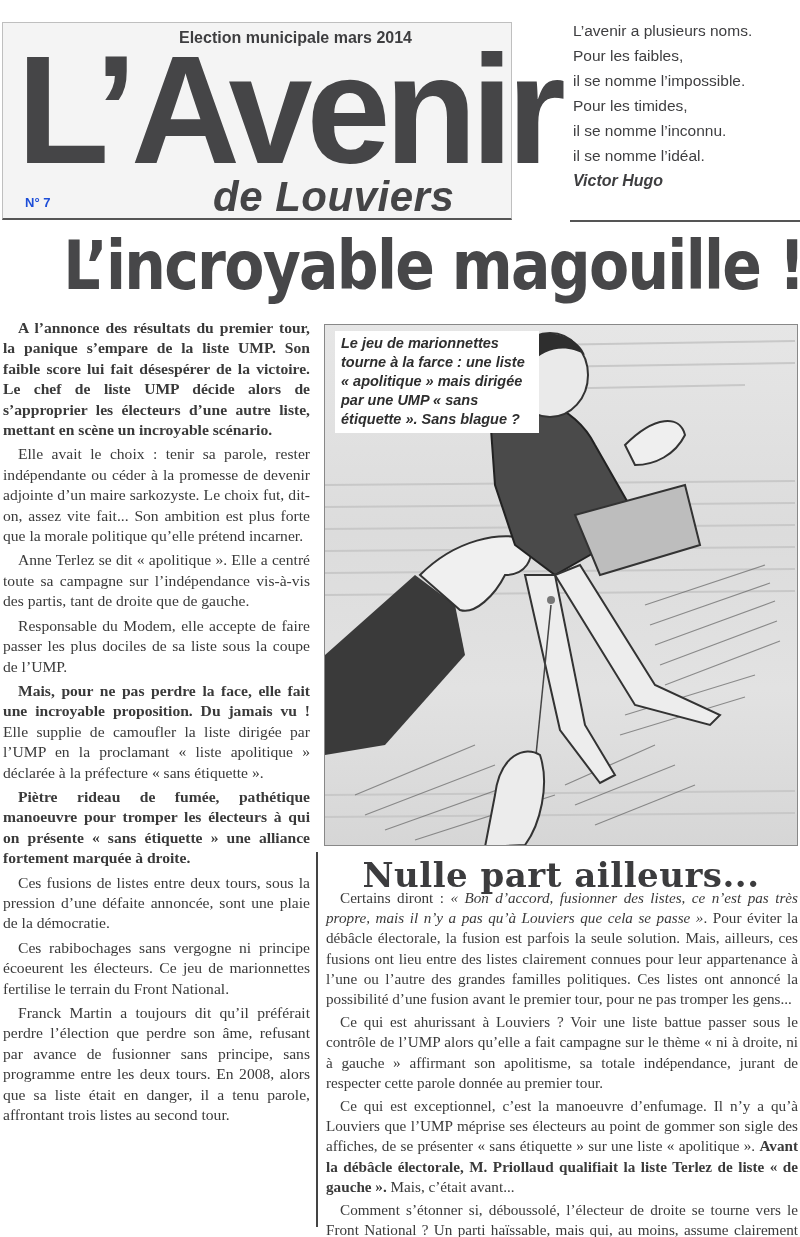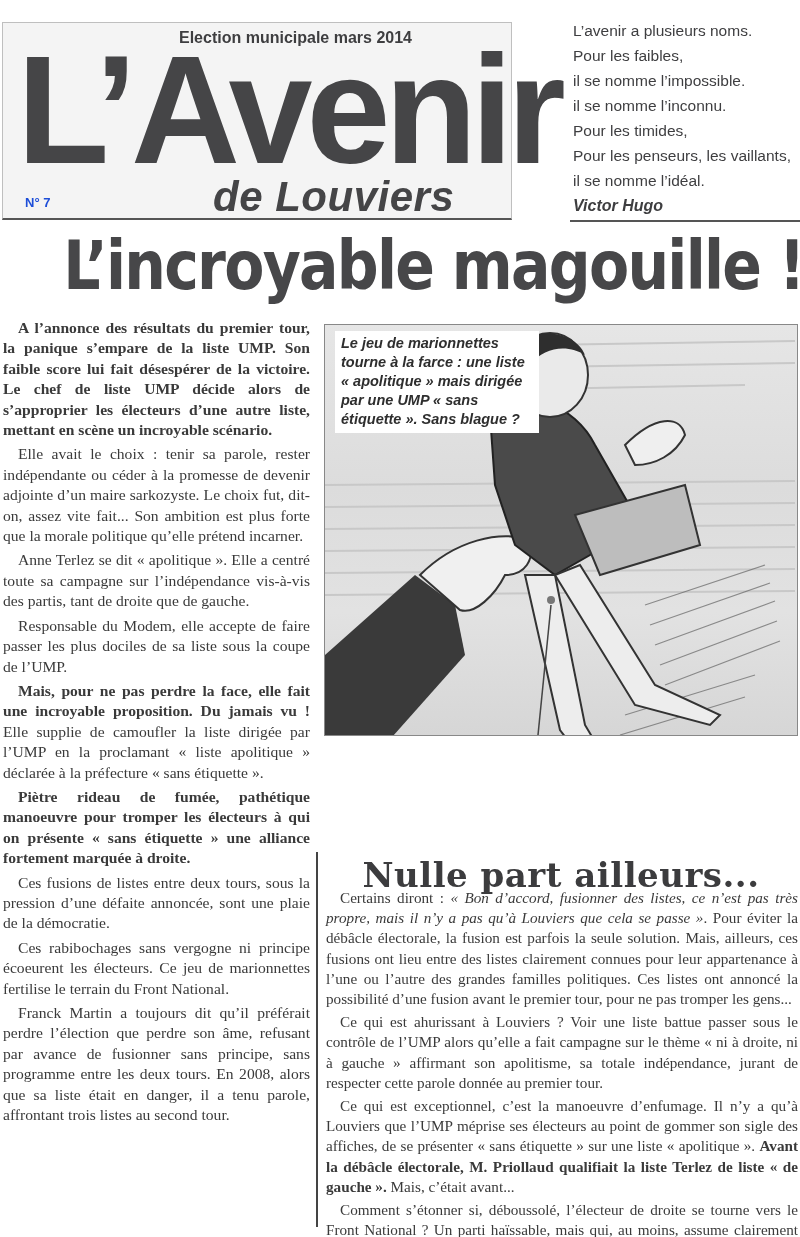--- a/index.html
+++ b/index.html
@@ -10,43 +10,42 @@
   .subtitle { position:absolute; left:210px; top:150px; font-family:"Liberation Sans", sans-serif; font-weight:bold; font-style:italic; font-size:42px; color:#454547; letter-spacing:0.5px; }
   .issue { position:absolute; left:22px; top:172px; font-family:"Liberation Sans", sans-serif; font-weight:bold; font-size:13px; color:#1d4ed8; }
   .quote { position:absolute; right:2px; top:18px; width:225px; font-family:"Liberation Sans", sans-serif; font-size:15.5px; line-height:25px; color:#3e3e40; }
   .quote .author { font-weight:bold; font-style:italic; font-size:16px; }
   .quote-rule { position:absolute; left:570px; top:220px; width:230px; height:2px; background:#555; }
   .headline { position:absolute; left:8px; top:226px; width:790px; text-align:center; font-family:"DejaVu Sans", sans-serif; font-weight:bold; font-size:68px; line-height:80px; color:#474749; letter-spacing:-2px; transform:scaleX(0.86); transform-origin:center top; white-space:nowrap; }
   .col-left { position:absolute; left:3px; top:318px; width:307px; font-family:"Liberation Serif", serif; font-size:15.6px; line-height:20.4px; color:#3a3a3a; text-align:justify; }
   .col-left p { margin:0 0 4px 0; text-indent:15px; }
   .col-left b { color:#3a3a3a; }
   .vrule { position:absolute; left:316px; top:852px; width:2px; height:375px; background:#444; }
-  .figure { position:absolute; left:324px; top:324px; width:474px; height:412px; border:1px solid #888; box-sizing:border-box; background:linear-gradient(180deg,#e6e6e6 0%,#dcdcdc 40%,#e2e2e2 70%,#d6d6d6 100%); overflow:hidden; }
+  .figure { position:absolute; left:324px; top:324px; width:474px; height:522px; border:1px solid #888; box-sizing:border-box; background:linear-gradient(180deg,#e6e6e6 0%,#dcdcdc 40%,#e2e2e2 70%,#d6d6d6 100%); overflow:hidden; }
   .caption { position:absolute; left:10px; top:6px; background:#ffffff; padding:3px 6px 4px 6px; font-family:"Liberation Sans", sans-serif; font-weight:bold; font-style:italic; font-size:14.5px; line-height:19px; color:#2e2e2e; width:192px; }
   .h2 { position:absolute; left:322px; top:846px; width:478px; text-align:center; font-family:"DejaVu Serif", serif; font-weight:bold; font-size:34px; line-height:40px; color:#3c3c3e; letter-spacing:0.5px;margin-top:9px; }
   .col-right { position:absolute; left:326px; top:888px; width:472px; font-family:"Liberation Serif", serif; font-size:15.2px; line-height:20.2px; color:#3a3a3a; text-align:justify; }
   .col-right p { margin:0 0 3px 0; text-indent:14px; }
 </style>
 </head>
 <body>
 
 <div class="masthead">
   <div class="election">Election municipale mars 2014</div>
   <div class="logo">L’Avenir</div>
   <div class="subtitle">de Louviers</div>
   <div class="issue">N° 7</div>
 </div>
 
 <div class="quote">
   <div>L’avenir a plusieurs noms.</div>
   <div>Pour les faibles,</div>
   <div>il se nomme l’impossible.</div>
+  <div>Pour les timides,</div>
   <div>il se nomme l’inconnu.</div>
-  <div>Pour les timides,</div>
-  <div>Pour les penseurs, les vaillants,</div>
   <div>il se nomme l’idéal.</div>
   <div class="author">Victor Hugo</div>
 </div>
 <div class="quote-rule"></div>
 
 <div class="headline">L’incroyable magouille !</div>
 
 <div class="col-left">
   <p><b>A l’annonce des résultats du premier tour, la panique s’empare de la liste UMP. Son faible score lui fait désespérer de la victoire. Le chef de liste UMP décide alors de s’approprier les électeurs d’une autre liste, mettant en scène un incroyable scénario.</b></p>
   <p>Elle avait le choix :  tenir sa parole, rester indépendante ou céder à la promesse de devenir adjointe d’un maire sarkozyste. Le choix fut, dit-on, assez vite fait... Son ambition est plus forte que la morale politique qu’elle prétend incarner.</p>

